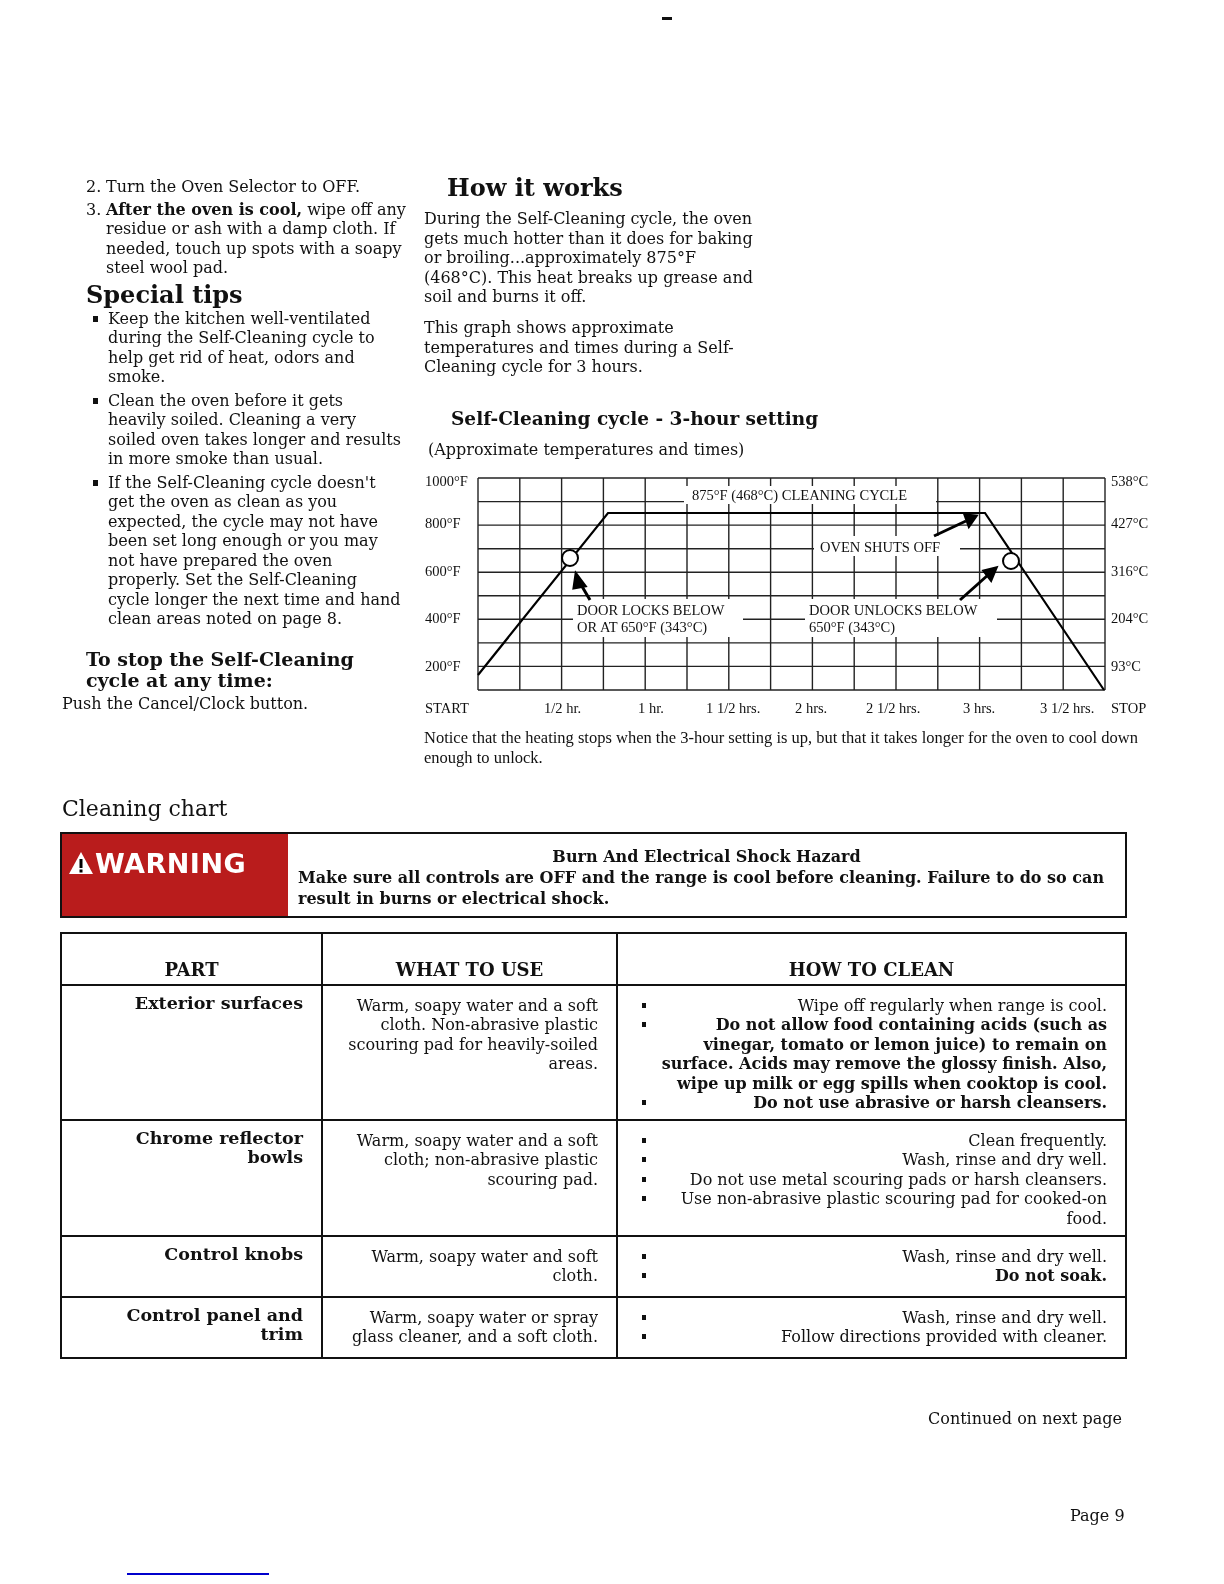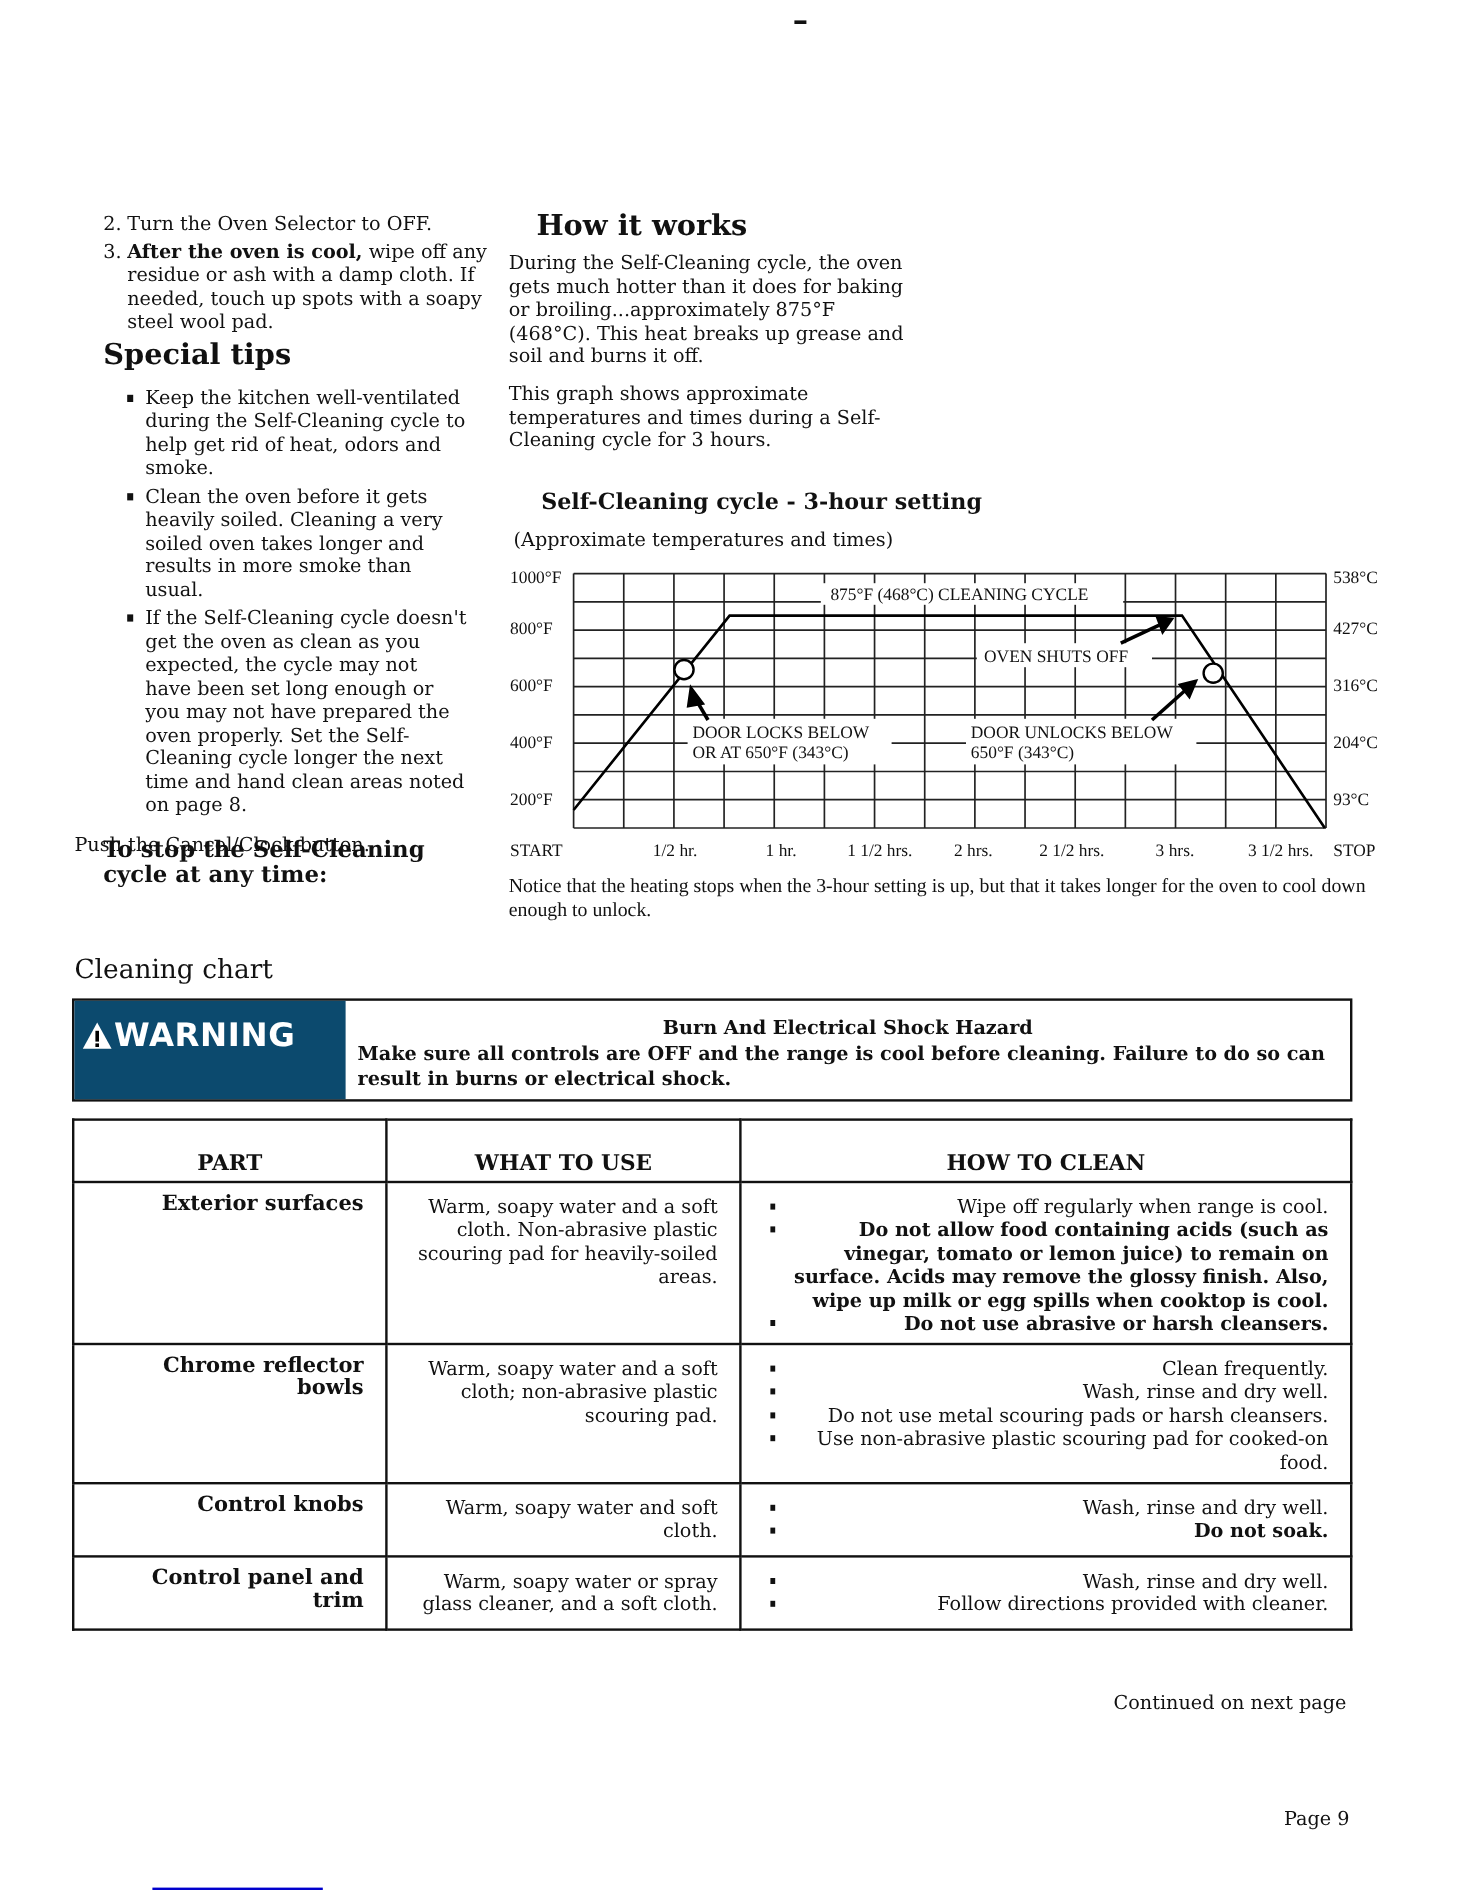--- a/index.html
+++ b/index.html
@@ -2,29 +2,29 @@
 <html><head>
 <meta charset="utf-8">
 <style>
   html, body { margin:0; padding:0; background:#fff; }
   body { width:1224px; height:1584px; position:relative; font-family:"DejaVu Serif","Liberation Serif",serif; color:#111; overflow:hidden; }
   .abs { position:absolute; }
   .txt { font-size:16px; line-height:19.5px; }
   .b { font-weight:bold; }
   .h3 { font-size:24px; font-weight:bold; line-height:21px; }
   .h2 { font-size:22px; font-weight:normal; line-height:26px; }
-  ul.tips { list-style:none; margin:17px; padding:0; }
+  ul.tips { list-style:none; margin:4px; padding:0; }
   ul.tips li { position:relative; padding-left:18px; margin-bottom:4px; }
   ul.tips li::before { content:""; position:absolute; left:3px; top:7px; width:5px; height:6px; background:#111; }
   .olist { margin:0; padding:0; list-style:none; }
   .olist li { position:relative; padding-left:20px; margin-bottom:3px; }
   .olist li .num { position:absolute; left:0; top:0; }
   .chart-labels { font-family:"Liberation Serif","DejaVu Serif",serif; font-size:14.5px; }
   .warning { left:60px; top:832px; width:1067px; height:86px; border:2px solid #111; box-sizing:border-box; display:flex; }
-  .warn-black { width:226px; background:#0c4a6e; color:#fff; display:flex; align-items:flex-start; padding-top:14px; padding-left:6px; box-sizing:border-box; font-family:"DejaVu Sans","Liberation Sans",sans-serif; font-weight:bold; font-size:27px; letter-spacing:0.5px; }
+  .warn-black { width:226px; background:#b91c1c; color:#fff; display:flex; align-items:flex-start; padding-top:14px; padding-left:6px; box-sizing:border-box; font-family:"DejaVu Sans","Liberation Sans",sans-serif; font-weight:bold; font-size:27px; letter-spacing:0.5px; }
   .warn-body { flex:1; padding:12px 10px 0 10px; font-size:16px; line-height:21px; font-weight:bold; }
   .warn-title { text-align:center; font-weight:bold; }
   table.clean { position:absolute; left:60px; top:932px; width:1067px; border-collapse:collapse; font-size:16px; line-height:19.5px; }
   table.clean th, table.clean td { border:2px solid #111; vertical-align:top; text-align:right; }
   table.clean th { font-size:18px; font-weight:bold; text-align:center; padding:26px 0 4px 0; }
   table.clean td.part { font-weight:bold; font-size:17.5px; padding:8px 18px; }
   table.clean td.use { padding:10px 18px; }
   table.clean td.how { padding:10px 18px 6px 24px; }
   .bl { margin:0; padding:0; list-style:none; }
   .bl li { position:relative; padding-left:9px; }
@@ -40,21 +40,21 @@
   <ol class="olist">
     <li><span class="num">2.</span><span>Turn the Oven Selector to OFF.</span></li>
     <li><span class="num">3.</span><span class="b">After the oven is cool,</span><span> wipe off any residue or ash with a damp cloth. If needed, touch up spots with a soapy steel wool pad.</span></li>
   </ol>
   <div class="h3" style="margin:6px 0 4px 0;">Special tips</div>
   <ul class="tips">
     <li>Keep the kitchen well-ventilated during the Self-Cleaning cycle to help get rid of heat, odors and smoke.</li>
     <li>Clean the oven before it gets heavily soiled. Cleaning a very soiled oven takes longer and results in more smoke than usual.</li>
     <li>If the Self-Cleaning cycle doesn't get the oven as clean as you expected, the cycle may not have been set long enough or you may not have prepared the oven properly. Set the Self-Cleaning cycle longer the next time and hand clean areas noted on page 8.</li>
   </ul>
-  <div class="h3" style="font-size:19px;line-height:21px;margin-top:8px;width:310px;">To stop the Self-Cleaning cycle at any time:</div>
+  <div class="h3" style="font-size:19px;line-height:21px;margin-top:20px;width:310px;">To stop the Self-Cleaning cycle at any time:</div>
 </div>
 <div class="abs txt" style="left:62px;top:694px;">Push the Cancel/Clock button.</div>
 
 <div class="abs h3" style="left:447px;top:177px;">How it works</div>
 <div class="abs txt" style="left:424px;top:209px;width:345px;">During the Self-Cleaning cycle, the oven gets much hotter than it does for baking or broiling...approximately 875°F (468°C). This heat breaks up grease and soil and burns it off.</div>
 <div class="abs txt" style="left:424px;top:318px;width:330px;">This graph shows approximate temperatures and times during a Self-Cleaning cycle for 3 hours.</div>
 <div class="abs h3" style="left:451px;top:408px;font-size:18.5px;">Self-Cleaning cycle - 3-hour setting</div>
 <div class="abs txt" style="left:428px;top:440px;">(Approximate temperatures and times)</div>
 
 <svg class="abs" style="left:420px;top:466px;" width="740" height="260" viewBox="420 466 740 260">

